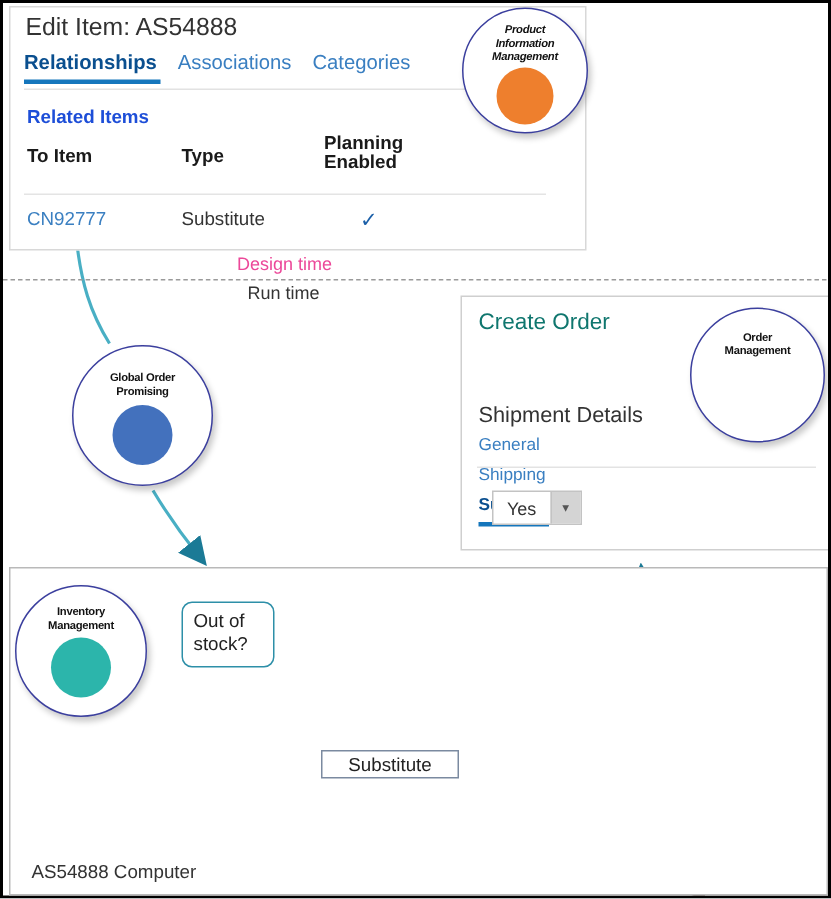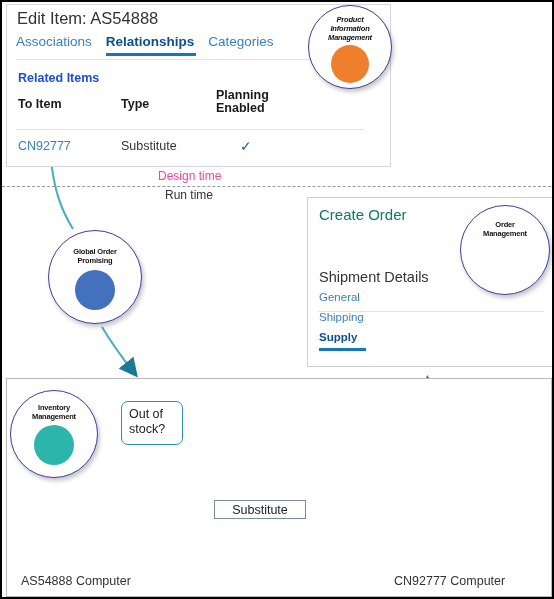--- a/index.html
+++ b/index.html
@@ -342,22 +342,22 @@
       <path d="M56,425 L63,425 L66,430 L66,436 L56,436 Z"></path>
       <circle cx="58" cy="443" r="2.6"></circle>
       <circle cx="66" cy="443" r="2.6"></circle>
     </g>
   </svg>
 
   <div class="abs" id="pim-panel">
     <div id="pim-title">Edit Item: AS54888</div>
 
     <div id="pim-tabs">
+      <div class="tab active">Relationships</div>
       <div class="tab">Associations</div>
-      <div class="tab active">Relationships</div>
       <div class="tab">Categories</div>
     </div>
     <div class="abs" id="tabs-rule"></div>
 
     <div id="related-items">Related Items</div>
 
     <div id="grid-head">
       <div class="h-toitem">To Item</div>
       <div class="h-type">Type</div>
       <div class="h-plan">
@@ -396,20 +396,24 @@
     <div id="om-ship">Shipment Details</div>
 
     <div id="om-subtabs">
       <div class="stab">General</div>
       <div class="stab">Shipping</div>
       <div class="stab active">Supply</div>
     </div>
     <div class="abs" id="om-rule"></div>
 
     <div id="om-field">
+      <div id="om-select">
+        <div id="om-select-value">Yes</div>
+        <div id="om-select-arrow">▾</div>
+      </div>
     </div>
   </div>
 
   <div class="abs badge nosel" id="badge-om">
     <div class="btxt">Order</div>
     <div class="btxt">Management</div>
     <div class="bdisc"></div>
   </div>
 
   <div class="abs" id="run-panel"></div>
@@ -421,15 +425,14 @@
   </div>
 
   <div class="abs nosel" id="callout">
     <div>Out of</div>
     <div>stock?</div>
   </div>
 
   <div class="abs nosel" id="subst-box">Substitute</div>
 
   <div class="abs nosel" id="lbl-as">AS54888 Computer</div>
-  <div class="abs nosel" id="lbl-cn">CN92777  Computer</div>
 
 </div>
 
 </body></html>

